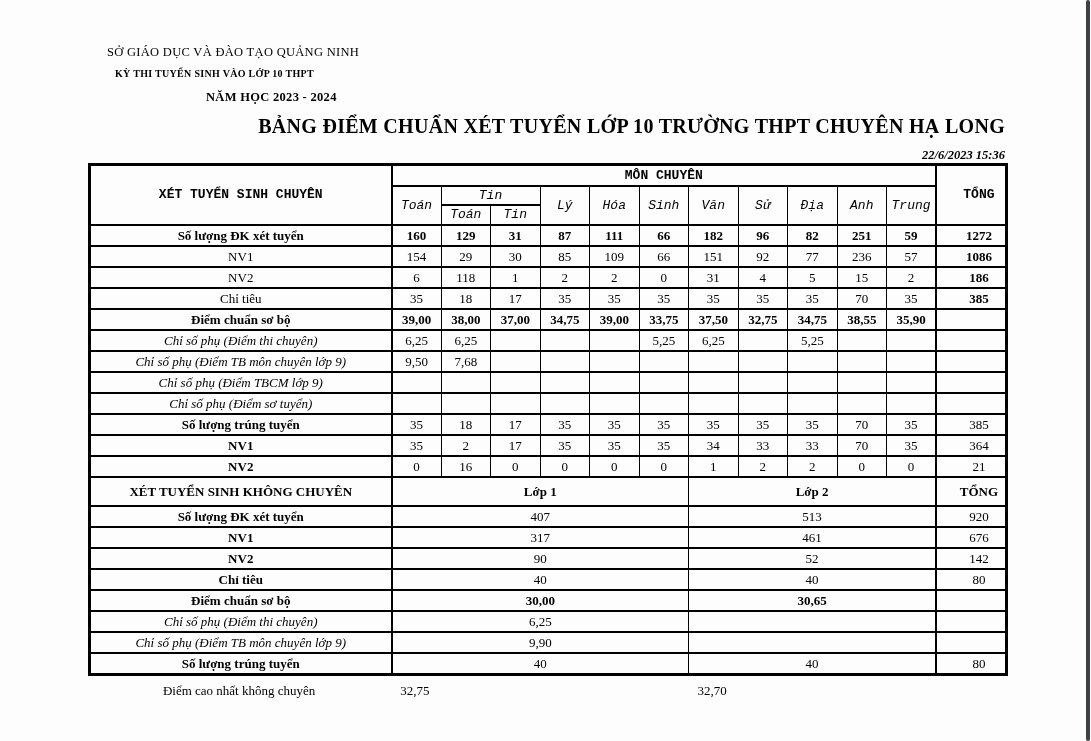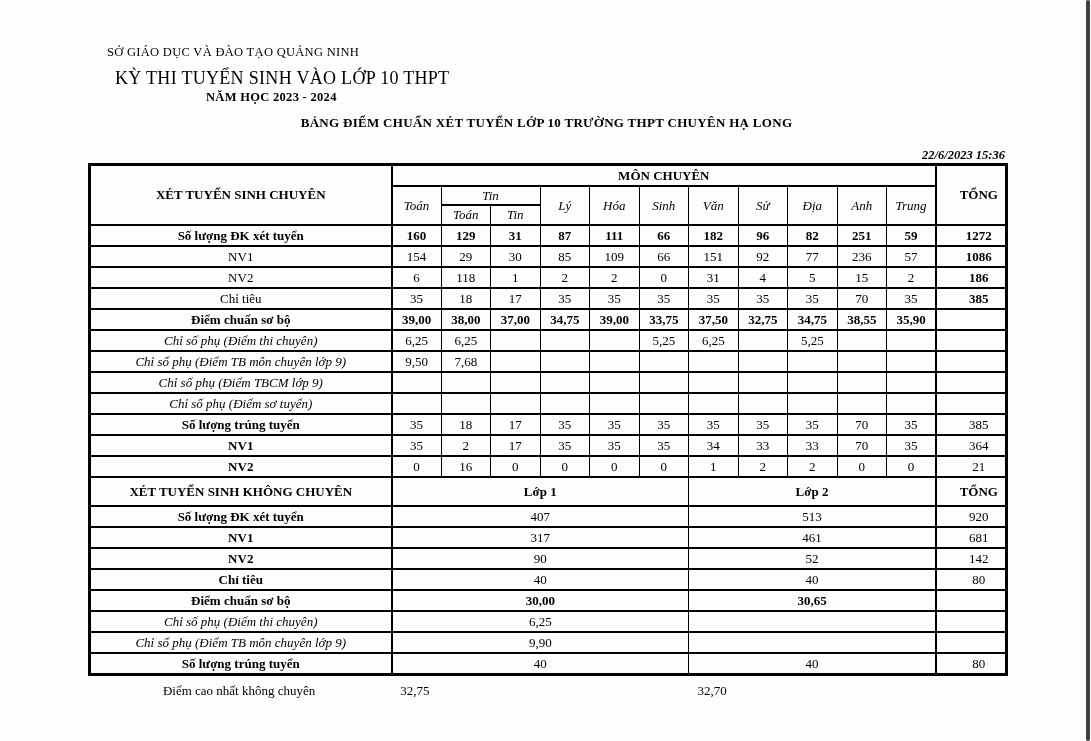--- a/index.html
+++ b/index.html
@@ -3,32 +3,32 @@
 <meta charset="utf-8">
 <style>
   html,body{margin:0;padding:0;}
   body{
     width:1091px;height:741px;position:relative;overflow:hidden;
     background:#fdfdfd;color:#000;
     font-family:"Liberation Serif","DejaVu Serif",serif;
   }
   .doc{position:absolute;left:88px;top:45px;width:917px;}
   .org1{position:absolute;left:19px;top:0;font-size:12.5px;letter-spacing:.3px;}
-  .org2{position:absolute;left:27px;top:23px;font-size:18px;font-weight:normal;letter-spacing:.3px;}
+  .org2{position:absolute;left:27px;top:23px;font-size:10px;font-weight:bold;letter-spacing:.3px;}
   .org3{position:absolute;left:82px;top:45px;font-size:12.5px;font-weight:bold;letter-spacing:.3px;margin-left:36px;}
-  .title{position:absolute;left:0;top:70px;width:100%;text-align:center;font-size:13px;font-weight:bold;letter-spacing:.3px;}
+  .title{position:absolute;left:0;top:70px;width:100%;text-align:right;font-size:20px;font-weight:bold;letter-spacing:.3px;}
   .stamp{position:absolute;right:0;top:103px;font-size:12.5px;font-style:italic;font-weight:600;}
   table{border-collapse:collapse;table-layout:fixed;}
   .main{position:absolute;left:0;top:118px;width:917px;border:3px solid #000;}
   .main th,.main td{
     border:solid #000;border-width:2px 1px;
     font-size:13px;text-align:center;vertical-align:middle;
     padding:0 2px;line-height:1.05;height:19px;overflow:hidden;white-space:nowrap;
   }
-  .main thead th{font-weight:bold;}
+  .main thead th{font-weight:bold;font-family:Liberation Mono, monospace;}
   .main .subj{font-style:italic;font-weight:normal;font-size:13px;}
   .main .lbl{border-right-width:2px;}
   .main .tong{border-left-width:2px;padding-left:18px;}
   .b{font-weight:bold !important;margin-top:41px;}
   .i{font-style:italic;}
   .r1{height:20px;}.r2 th{height:17px;}.r3 th{height:18px;}
   .sec2head td{height:27px;}
   .ftable{position:absolute;left:0;top:636px;width:917px;}
   .ftable td{font-size:13px;text-align:center;padding:0 2px;height:19.5px;line-height:1.05;white-space:nowrap;}
   .scrollbar{position:absolute;top:0;right:1px;width:4px;height:741px;background:#3d4247;border-radius:2px;}
@@ -266,21 +266,21 @@
         <tr>
           <td class="lbl b">Số lượng ĐK xét tuyển</td>
           <td class="val" colspan="6">407</td>
           <td class="val" colspan="5">513</td>
           <td class="tong">920</td>
         </tr>
         <tr>
           <td class="lbl b">NV1</td>
           <td class="val" colspan="6">317</td>
           <td class="val" colspan="5">461</td>
-          <td class="tong">681</td>
+          <td class="tong">676</td>
         </tr>
         <tr>
           <td class="lbl b">NV2</td>
           <td class="val" colspan="6">90</td>
           <td class="val" colspan="5">52</td>
           <td class="tong">142</td>
         </tr>
         <tr>
           <td class="lbl b">Chỉ tiêu</td>
           <td class="val" colspan="6">40</td>

